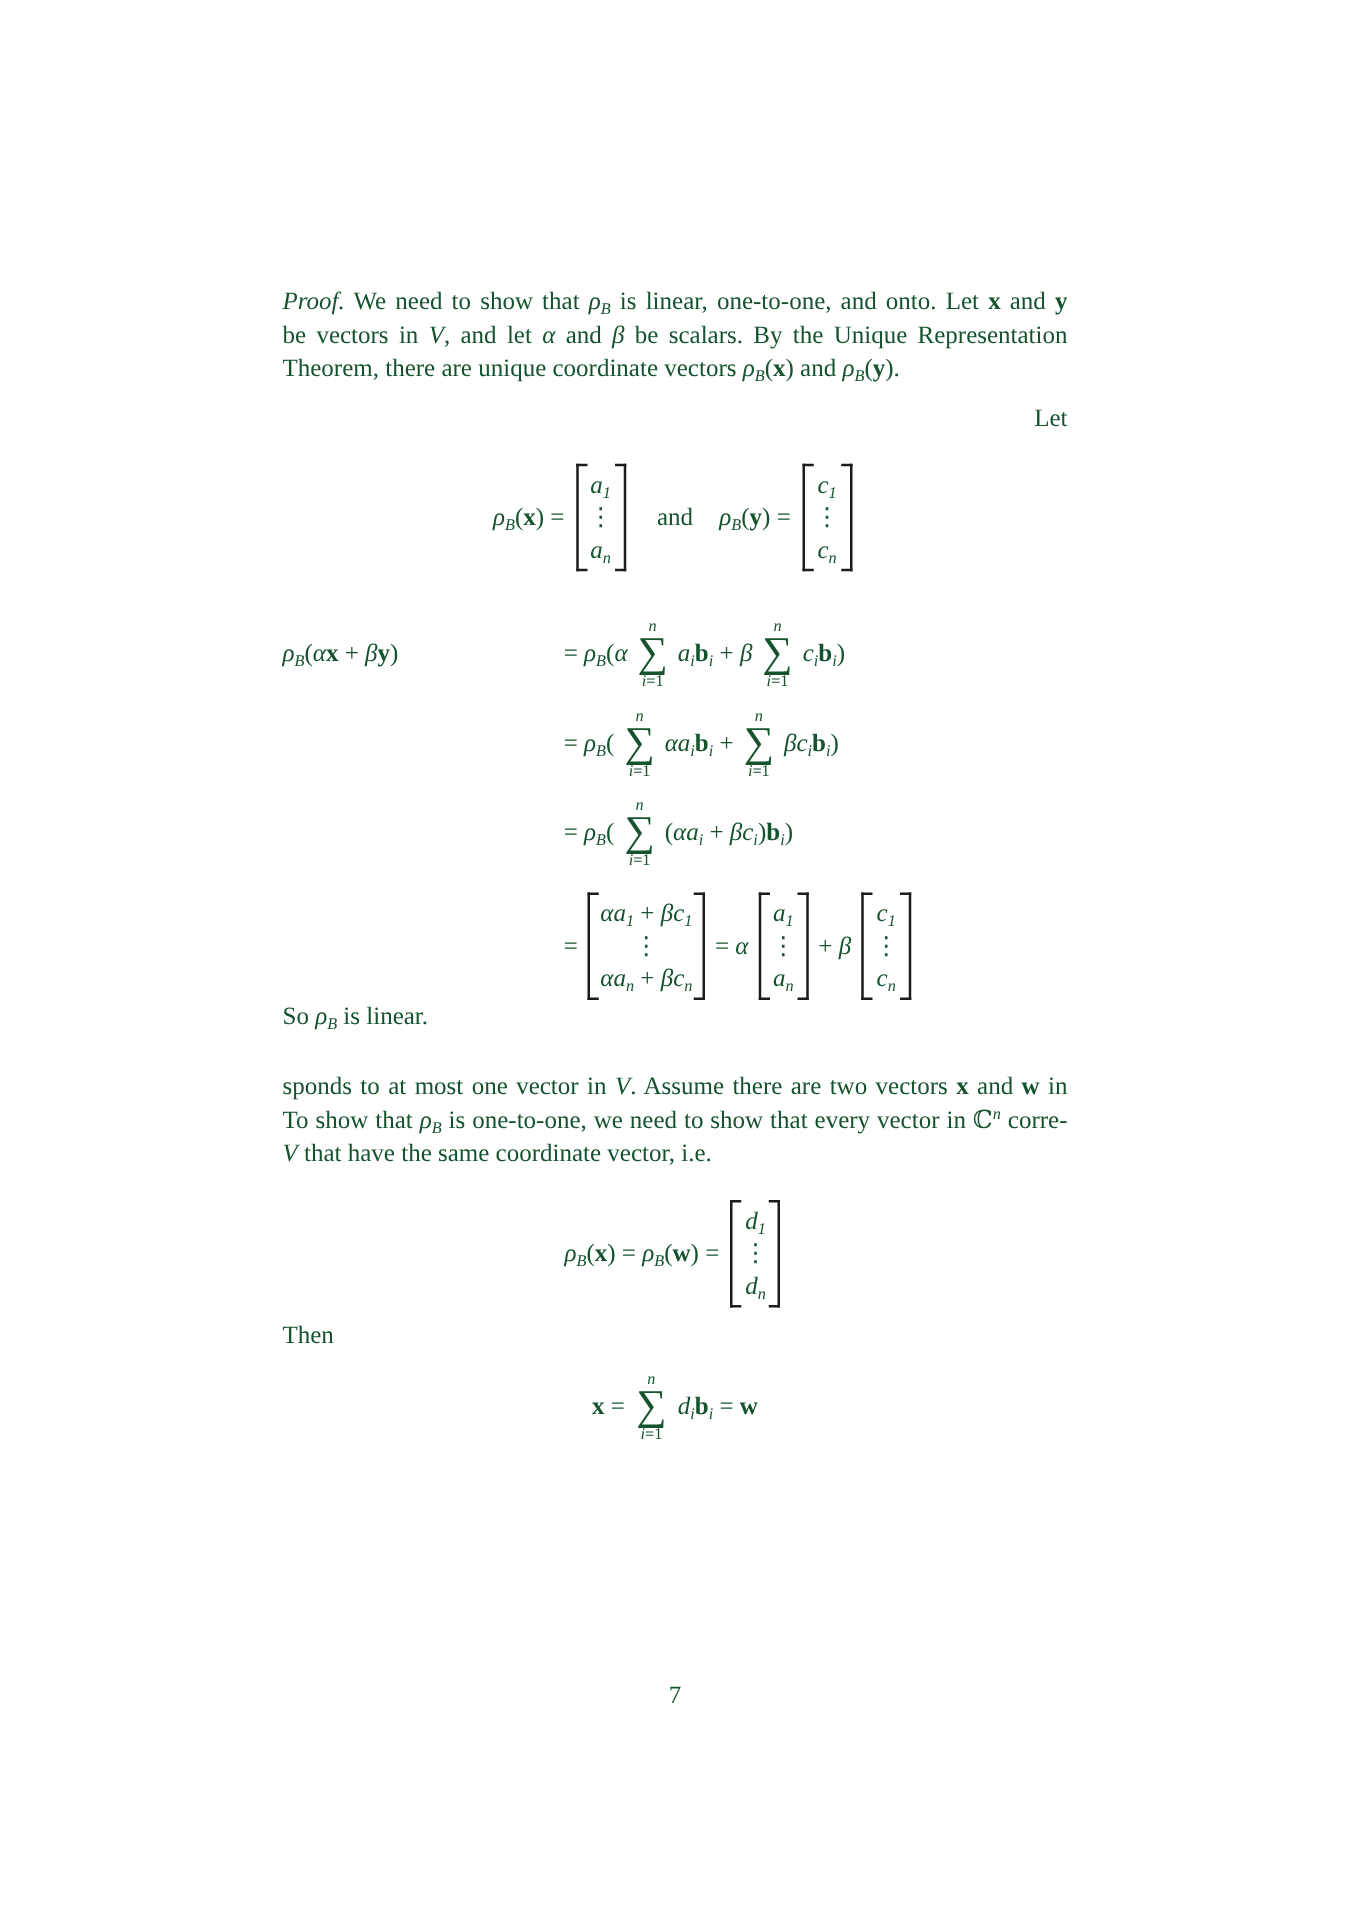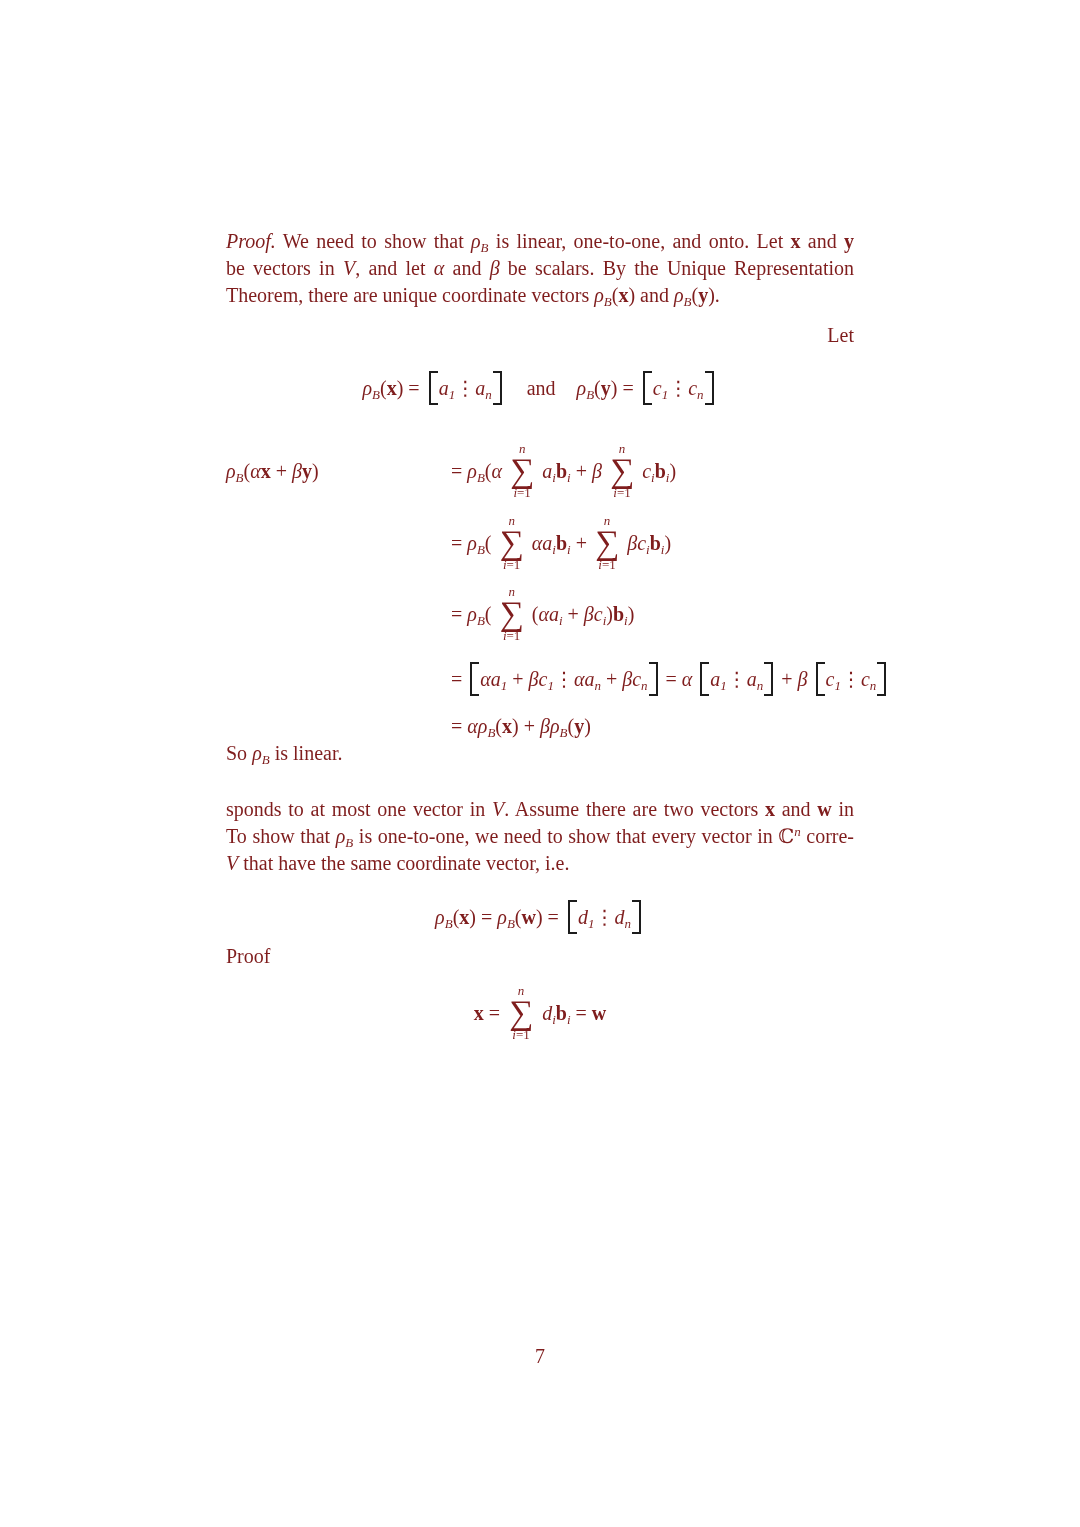--- a/index.html
+++ b/index.html
@@ -1,34 +1,34 @@
 <!DOCTYPE html>
 <html><head>
 <meta charset="utf-8">
 <style>
   html,body{margin:0;padding:0;background:#ffffff;}
   .page{
     position:relative;width:1080px;height:1527px;background:#ffffff;overflow:hidden;
-    color:#7f1d1d;font-family:"Liberation Serif","DejaVu Serif",serif;
+    color:#14532d;font-family:"Liberation Serif","DejaVu Serif",serif;
   }
   .content{position:absolute;left:226px;top:228px;width:628px;font-size:20px;line-height:27px;}
   .line{min-height:27px;}
   .just{text-align:justify;text-align-last:justify;}
   i{font-style:italic;}
   b.vec{font-style:normal;font-weight:700;}
   sub,sup{font-style:italic;font-size:13px;line-height:0;}
   sub{vertical-align:-4px;}
   sup{vertical-align:7px;}
   .m{font-style:normal;white-space:pre;}
   
   .eq{display:flex;justify-content:center;align-items:center;column-gap:5px;}
   .eq1{margin-top:22px;}
   .andw{margin:0 16px;}
   
-  .mat{display:inline-flex;flex-direction:row;justify-content:flex-start;position:relative;
+  .mat{display:inline-flex;flex-direction:column;justify-content:flex-start;position:relative;
        padding:4px 10px;margin:0 4px;}
   .mat::before,.mat::after{content:"";position:absolute;top:0;bottom:0;width:7px;
        border:2px solid #1c1c1c;}
   .mat::before{left:0;border-right:none;}
   .mat::after{right:0;border-left:none;}
   .mrow{text-align:center;line-height:26px;font-style:normal;white-space:pre;}
   
   .sum{display:inline-flex;flex-direction:column;align-items:center;margin:0 4px;}
   .sum .lim{font-size:13px;line-height:14px;font-style:normal;white-space:pre;}
   .sum .sig{font-size:34px;line-height:30px;font-style:normal;}
@@ -145,45 +145,41 @@
           <span class="mrow"><i>a<sub>n</sub></i></span>
         </span>
         <span class="m">+ <i>β</i></span>
         <span class="mat">
           <span class="mrow"><i>c<sub>1</sub></i></span>
           <span class="mrow">⋮</span>
           <span class="mrow"><i>c<sub>n</sub></i></span>
         </span>
       </div>
 
-      <div class="arow r5">
-        <span class="lhs"></span>
-        <span class="m">= <i>αρ<sub>B</sub></i>(<b class="vec">x</b>) + <i>βρ<sub>B</sub></i>(<b class="vec">y</b>)</span>
-      </div>
 
     </div>
 
     <div class="line so">So <i>ρ<sub>B</sub></i> is linear.</div>
 
     <div class="para p2">
       <div class="line just">sponds to at most one vector in <i>V</i>.  Assume there are two vectors <b class="vec">x</b> and <b class="vec">w</b> in</div>
       <div class="line just">To show that <i>ρ<sub>B</sub></i> is one-to-one, we need to show that every vector in ℂ<sup>n</sup> corre-</div>
       <div class="line"><i>V</i> that have the same coordinate vector, i.e.</div>
     </div>
 
     <div class="eq eqd">
       <span class="m"><i>ρ<sub>B</sub></i>(<b class="vec">x</b>) = <i>ρ<sub>B</sub></i>(<b class="vec">w</b>) =</span>
       <span class="mat">
         <span class="mrow"><i>d<sub>1</sub></i></span>
         <span class="mrow">⋮</span>
         <span class="mrow"><i>d<sub>n</sub></i></span>
       </span>
     </div>
 
-    <div class="line thenl">Proof</div>
+    <div class="line thenl">Then</div>
 
     <div class="eq eqx">
       <span class="m"><b class="vec">x</b> =</span>
       <span class="sum">
         <span class="lim"><i>n</i></span>
         <span class="sig">∑</span>
         <span class="lim"><i>i</i>=1</span>
       </span>
       <span class="m"><i>d<sub>i</sub></i><b class="vec">b</b><sub>i</sub> = <b class="vec">w</b></span>
     </div>

